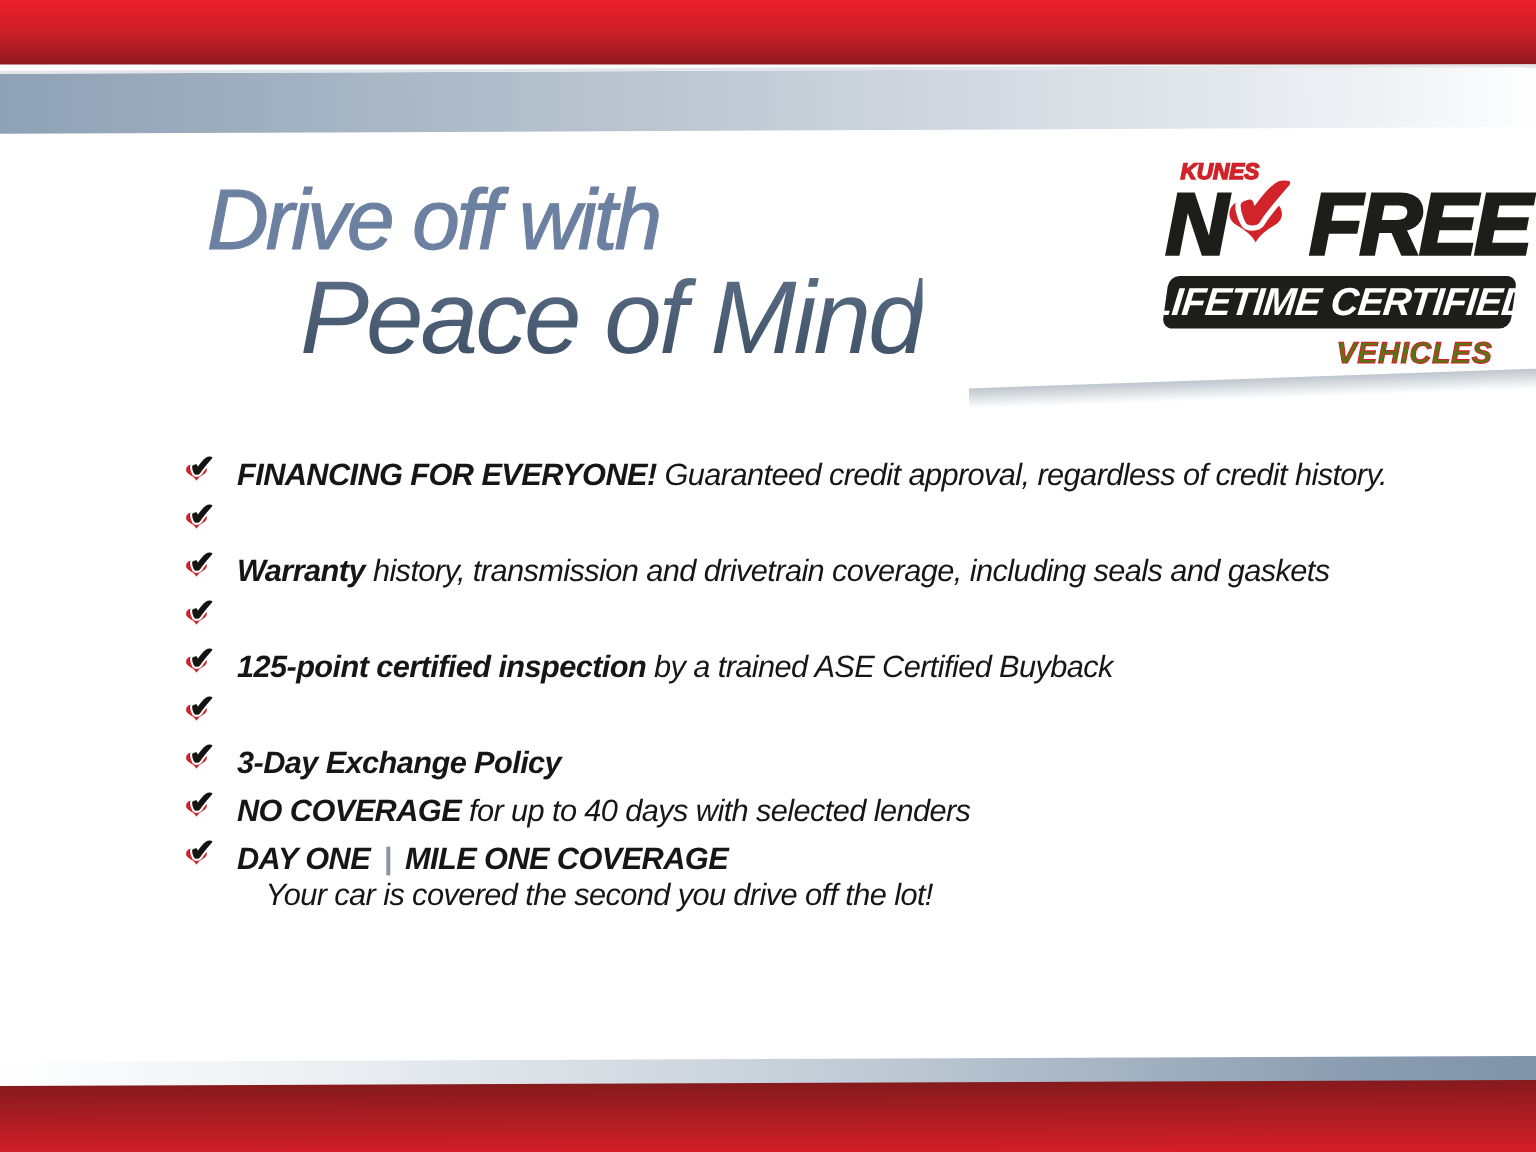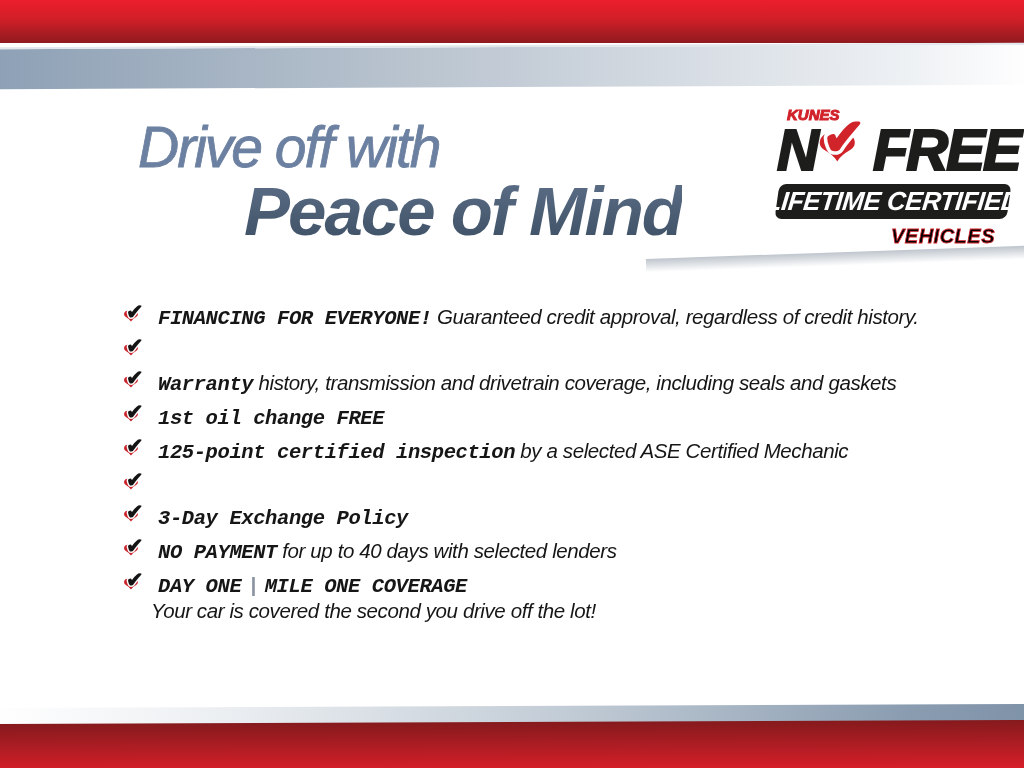--- a/index.html
+++ b/index.html
@@ -18,55 +18,55 @@
     background:linear-gradient(90deg,#ffffff 0%,#eceff2 22%,#c2ccd6 55%,#8a9cb0 88%,#7e92a8 100%);}
   #bottom-red{top:722px;height:60px;transform:rotate(-0.22deg);
     background:linear-gradient(180deg,#851a1d 0%,#b31d24 45%,#ec1e2b 100%);}
   #swoosh{position:absolute;left:646px;top:252px;width:400px;height:15px;
     transform:rotate(-2deg);opacity:.75;
     background:linear-gradient(180deg,#a9b2bc 0%,rgba(255,255,255,0) 90%);}
 
   
   #headline{position:absolute;left:138px;top:116px;font-style:italic;letter-spacing:-2px;}
   #headline .l1{font-size:57px;line-height:62px;color:#6c81a1;-webkit-text-stroke:0.8px #6c81a1;}
-  #headline .l2{font-size:69px;line-height:72px;font-weight:bold;margin:-2px 0 0 106px;
+  #headline .l2{font-size:69px;line-height:72px;font-weight:normal;margin:-2px 0 0 62px;
     background:linear-gradient(180deg,#5d7089 0%,#4a5d73 55%,#3c4e62 100%);
     -webkit-background-clip:text;background-clip:text;color:transparent;}
 
   
   #logo{position:absolute;left:777px;top:106px;width:232px;font-style:italic;}
   #logo .kunes{color:#d1232a;font-weight:bold;font-size:15px;letter-spacing:0;
     -webkit-text-stroke:1px #d1232a;margin:0 0 0 10px;}
   #logo .nofear{display:flex;align-items:flex-start;margin-top:0;color:#1d1d1b;
     font-weight:bold;font-size:58px;line-height:54px;letter-spacing:-2px;
     -webkit-text-stroke:2.2px #1d1d1b;}
   .heartblock{position:relative;width:56px;height:58px;flex:none;font-style:normal;letter-spacing:0;}
   .heartblock i{position:absolute;font-style:normal;-webkit-text-stroke:0;}
   .heartblock .lh{left:1px;top:2px;font-size:46px;line-height:46px;color:#d1232a;}
   .heartblock .cu{left:5px;top:-12px;font-size:52px;line-height:52px;color:#fff;-webkit-text-stroke:7px #fff;}
   .heartblock .ct{left:5px;top:-12px;font-size:52px;line-height:52px;color:#d1232a;font-weight:bold;}
   #logo .certbar{margin-top:3px;height:35px;background:#1d1d1b;border-radius:7px;
     transform:skewX(-8deg);display:flex;align-items:center;justify-content:center;}
   #logo .certbar span{color:#ffffff;font-weight:bold;font-size:26px;letter-spacing:-0.5px;
     transform:skewX(2deg);white-space:nowrap;}
-  #logo .vehicles{color:#000000;font-weight:bold;font-size:20px;letter-spacing:0.5px;
+  #logo .vehicles{color:#4d7c0f;font-weight:bold;font-size:20px;letter-spacing:0.5px;
     -webkit-text-stroke:0.8px #d1232a;text-align:right;padding-right:14px;margin-top:6px;}
 
   
   #benefits{position:absolute;left:123px;top:305px;width:810px;font-style:italic;color:#161616;}
   .row{display:flex;align-items:flex-start;gap:7px;margin-bottom:9px;}
   .b-text{margin:0;font-size:20.5px;line-height:23px;letter-spacing:-0.4px;}
-  .b-text b{font-weight:bold;font-family:Liberation Mono, monospace;}
+  .b-text b{font-weight:bold;}
   .b-icon{position:relative;width:28px;height:23px;flex:none;font-style:normal;}
   .b-icon i{position:absolute;font-style:normal;}
   .b-icon .bh{left:0;top:2px;font-size:19px;line-height:19px;color:#c9242b;}
   .b-icon .bcw{left:3px;top:-4px;font-size:21px;line-height:21px;color:#fff;-webkit-text-stroke:3.5px #fff;}
   .b-icon .bck{left:3px;top:-4px;font-size:21px;line-height:21px;color:#141414;font-weight:bold;}
   .pipe{color:#8b95a1;font-weight:bold;margin:0 9px;}
-  .subtext{margin:1px 0 0 28px;font-size:20.5px;line-height:23px;letter-spacing:-0.4px;}
+  .subtext{margin:1px 0 0 54px;font-size:20.5px;line-height:23px;letter-spacing:-0.4px;}
 </style>
 </head>
 <body>
 
 <div class="bar" id="top-red"></div>
 <div class="bar" id="top-gray"></div>
 <div id="swoosh"></div>
 
 <div id="headline">
   <div class="l1">Drive off with</div>
@@ -117,30 +117,29 @@
       </span>
     <p class="b-text"><b>Warranty</b><span> history, transmission and drivetrain coverage, including seals and gaskets</span></p>
   </div>
 
   <div class="row">
     <span class="b-icon">
         <i class="bh">❤</i>
         <i class="bcw">✔</i>
         <i class="bck">✔</i>
       </span>
-    <p class="b-text"><b>1st oil change FREE</b><span></span></p>
   </div>
 
   <div class="row">
     <span class="b-icon">
         <i class="bh">❤</i>
         <i class="bcw">✔</i>
         <i class="bck">✔</i>
       </span>
-    <p class="b-text"><b>125-point certified inspection</b><span> by a selected ASE Certified Mechanic</span></p>
+    <p class="b-text"><b>125-point certified inspection</b><span> by a trained ASE Certified Buyback</span></p>
   </div>
 
   <div class="row">
     <span class="b-icon">
         <i class="bh">❤</i>
         <i class="bcw">✔</i>
         <i class="bck">✔</i>
       </span>
   </div>
 
@@ -152,21 +151,21 @@
       </span>
     <p class="b-text"><b>3-Day Exchange Policy</b><span></span></p>
   </div>
 
   <div class="row">
     <span class="b-icon">
         <i class="bh">❤</i>
         <i class="bcw">✔</i>
         <i class="bck">✔</i>
       </span>
-    <p class="b-text"><b>NO PAYMENT</b><span> for up to 40 days with selected lenders</span></p>
+    <p class="b-text"><b>NO COVERAGE</b><span> for up to 40 days with selected lenders</span></p>
   </div>
 
   <div class="row" style="margin-bottom:0;">
     <span class="b-icon">
         <i class="bh">❤</i>
         <i class="bcw">✔</i>
         <i class="bck">✔</i>
       </span>
     <p class="b-text"><b>DAY ONE</b><span class="pipe">|</span><b>MILE ONE COVERAGE</b></p>
   </div>

